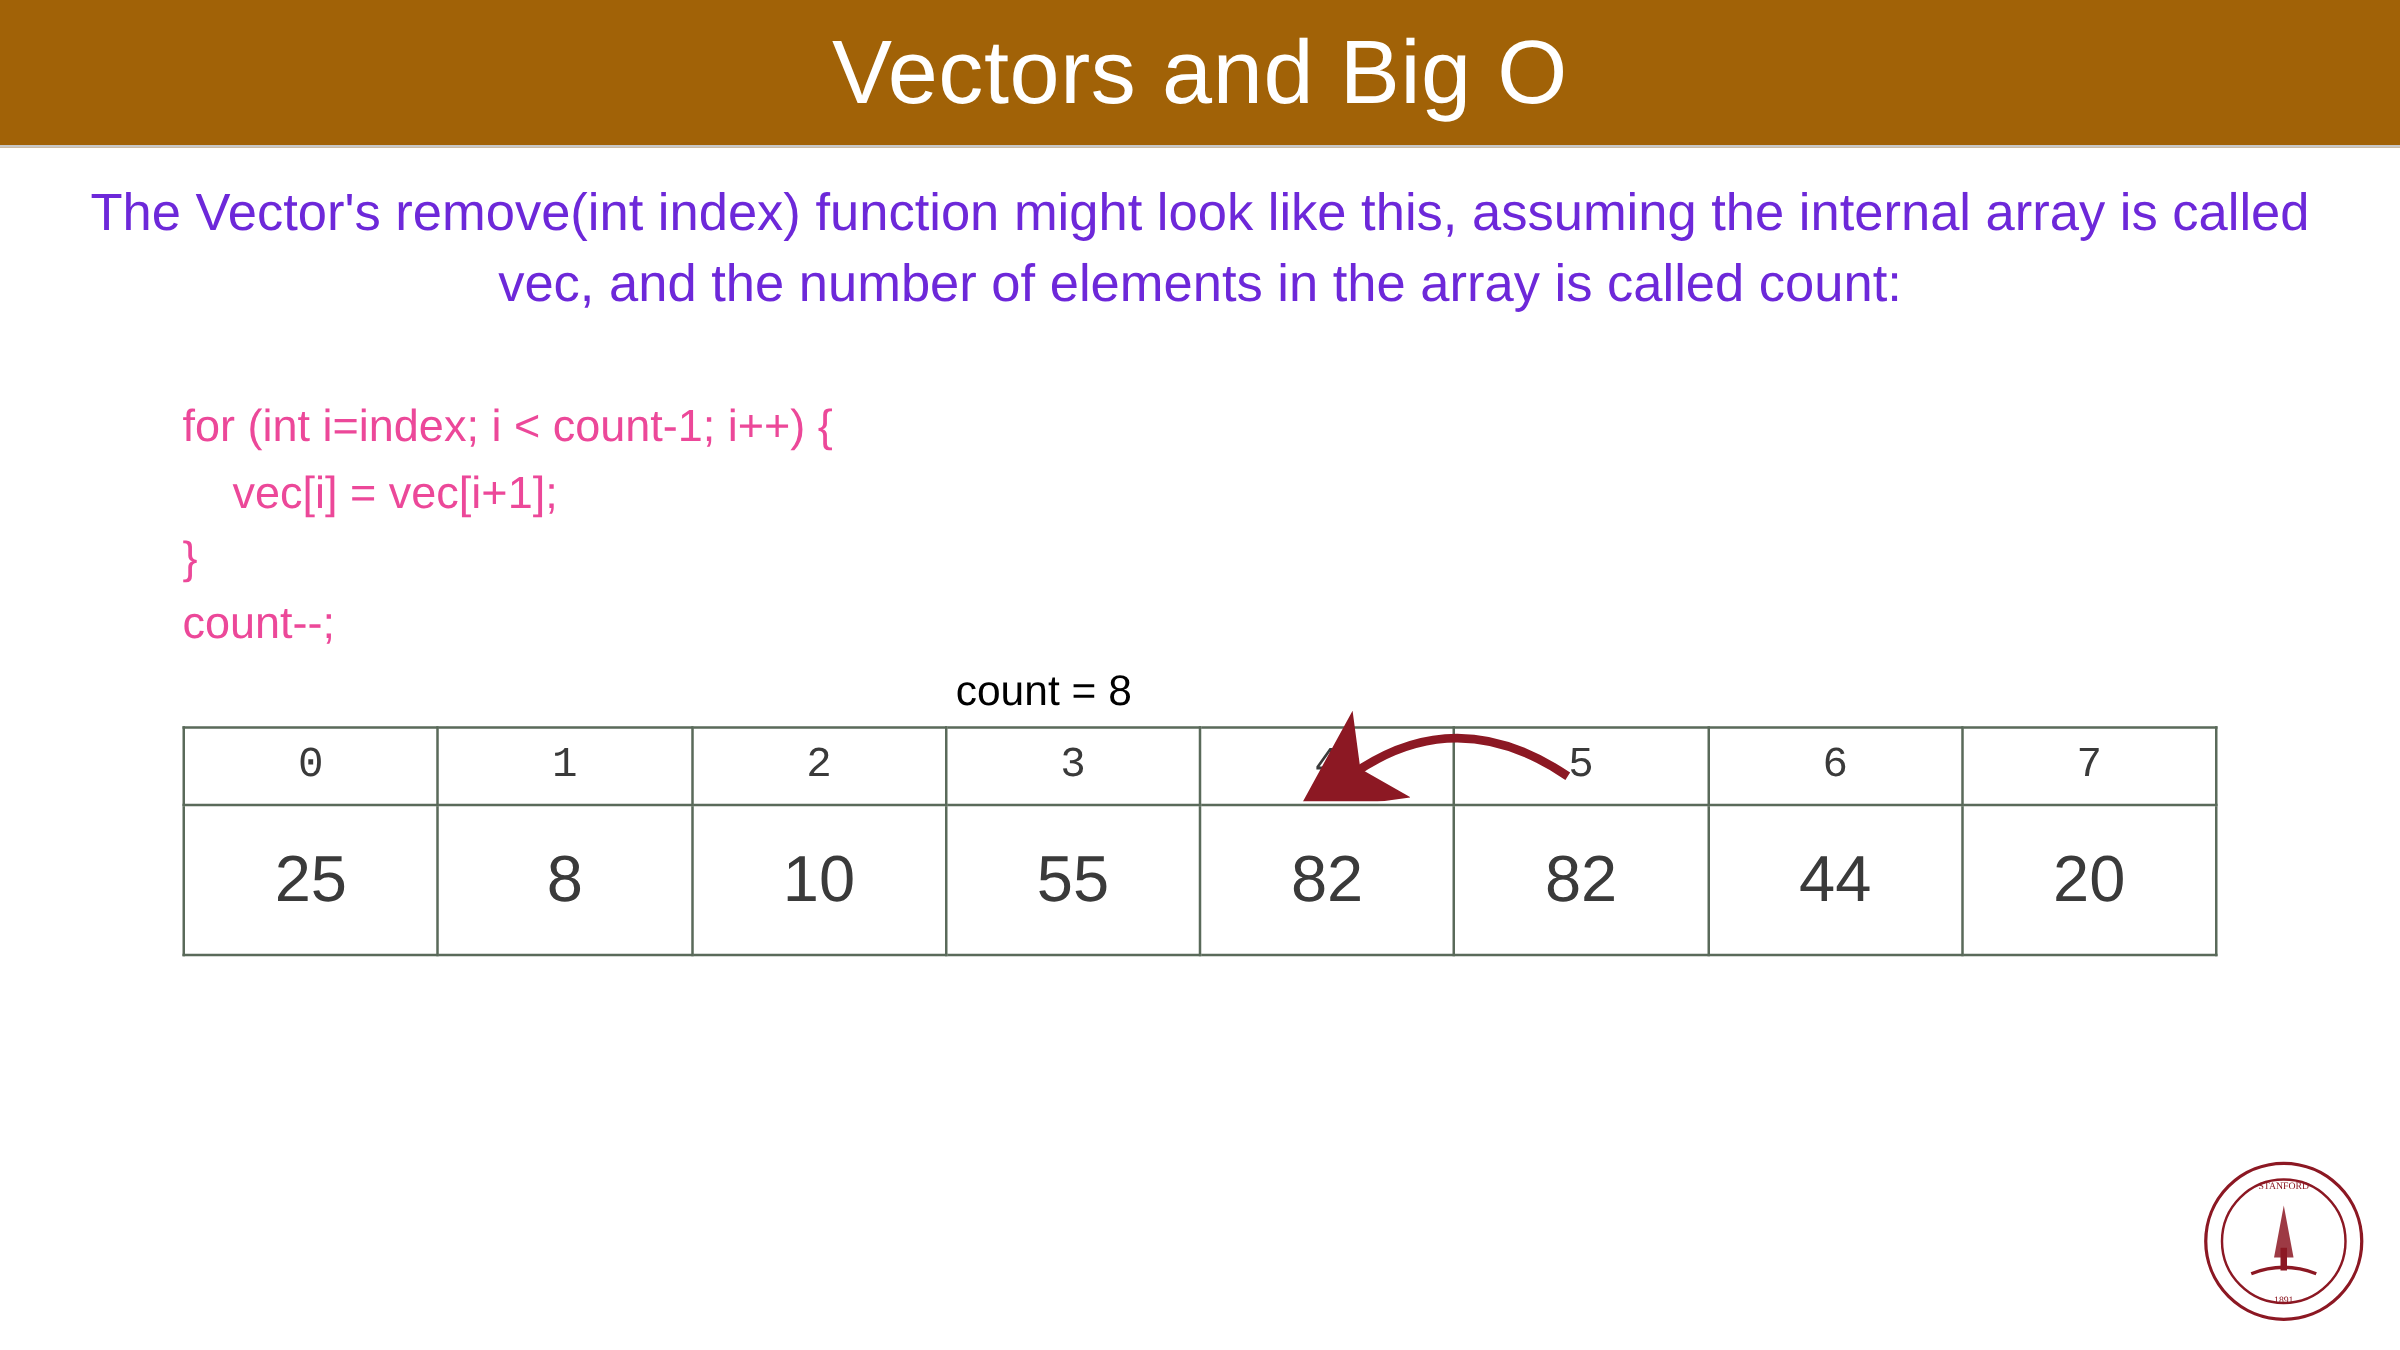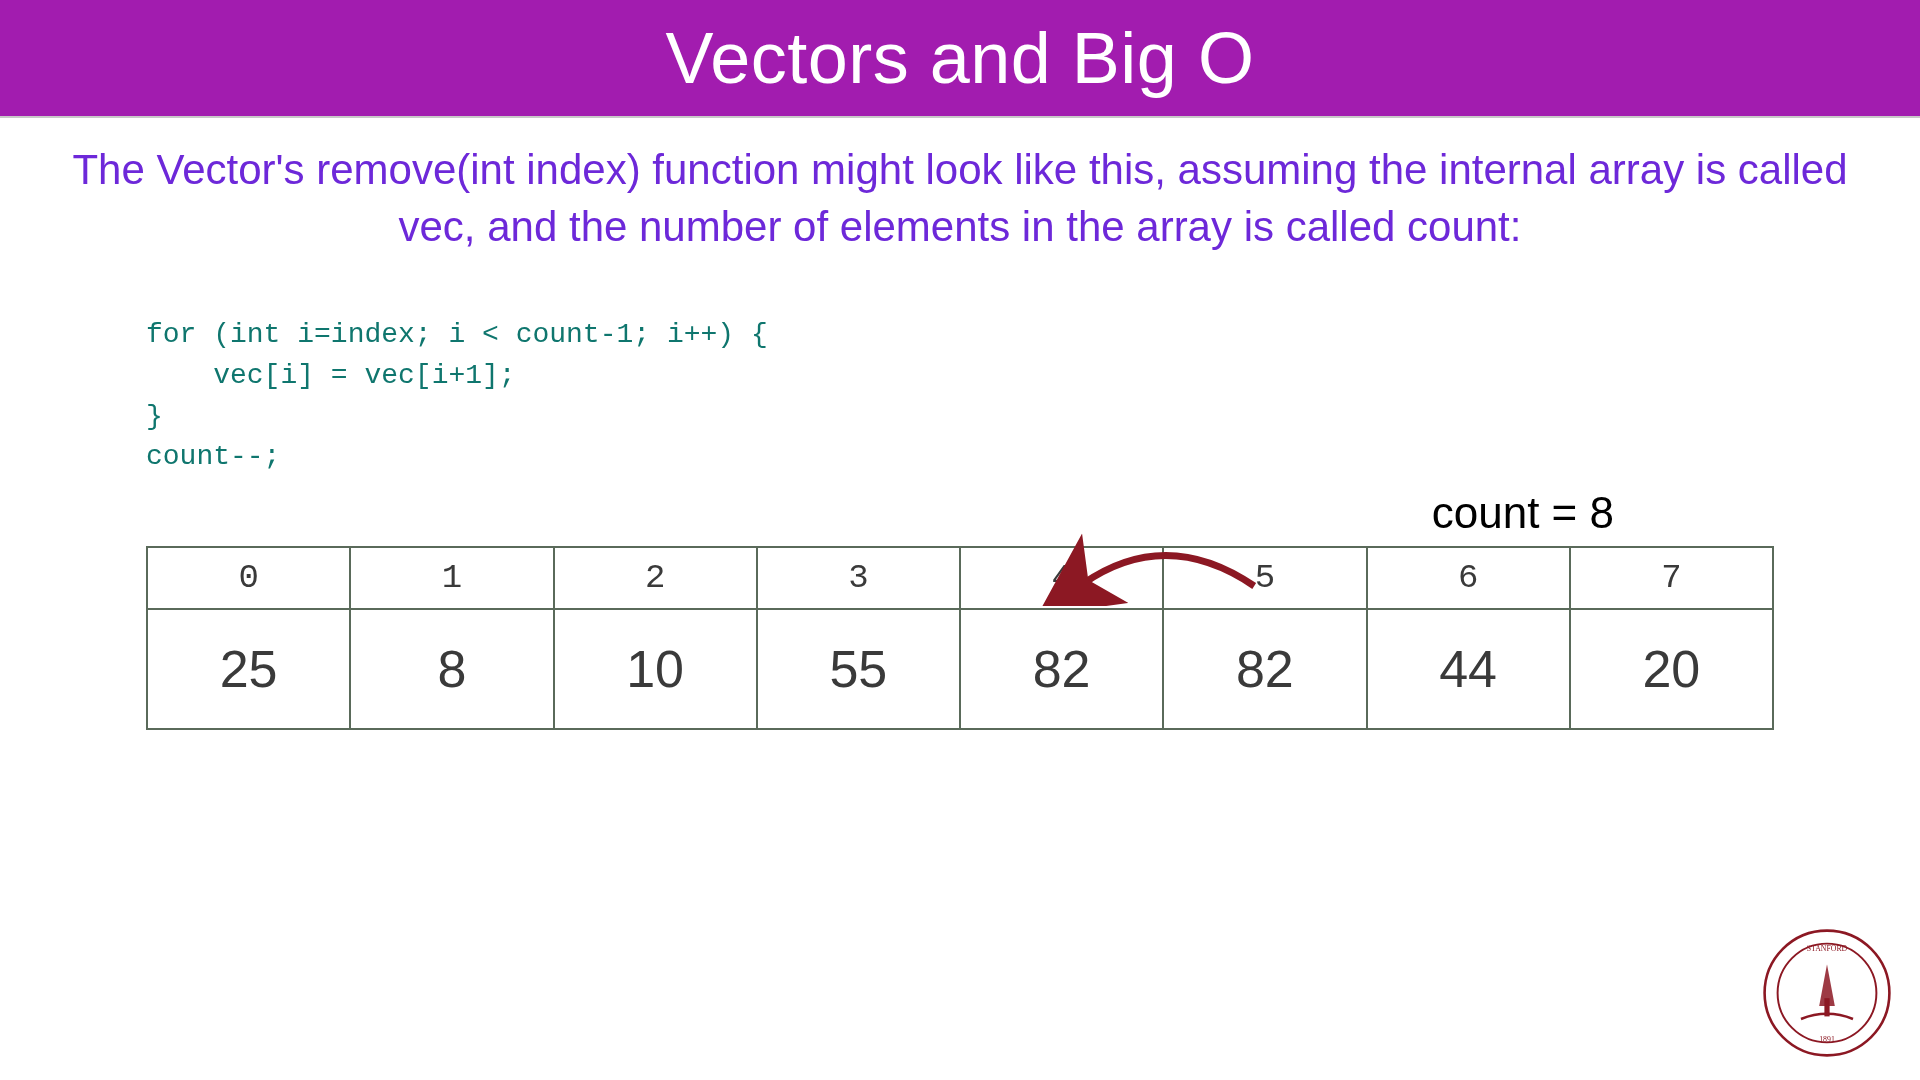--- a/index.html
+++ b/index.html
@@ -1,20 +1,20 @@
 <!DOCTYPE html>
 <html><head>
 <meta charset="utf-8">
 <style>
   * { margin: 0; padding: 0; box-sizing: border-box; }
   html, body { width: 1920px; height: 1080px; font-family: Arial, Helvetica, sans-serif; background: #fff; color: #222; }
   .header {
     width: 100%;
     height: 118px;
-    background: #a21caf;
+    background: #a16207;
     display: flex;
     align-items: center;
     justify-content: center;
     border-bottom: 2px solid #c8c8c8;
   }
   .header-title {
     color: #fff;
     font-size: 72px;
     font-weight: 400;
     letter-spacing: 0.5px;
@@ -23,31 +23,31 @@
     padding: 24px 56px 0 56px;
   }
   .intro {
     font-size: 42px;
     line-height: 1.35;
     text-align: center;
     color: #6d28d9;
     padding: 0 10px;
   }
   .code {
-    font-family: Liberation Mono, monospace;
-    font-size: 28px;
+    font-family: Liberation Sans, sans-serif;
+    font-size: 36px;
     line-height: 1.45;
-    color: #0f766e;
+    color: #ec4899;
     margin: 60px 0 20px 90px;
     white-space: pre;
   }
   .count-label {
-    font-size: 44px;
+    font-size: 34px;
     color: #000;
-    text-align: right;
+    text-align: center;
     padding-right: 250px;
     margin-top: -10px;
     margin-bottom: 8px;
   }
   .array-wrap {
     margin: 6px 90px 0 90px;
     position: relative;
   }
   table.array {
     width: 100%;

